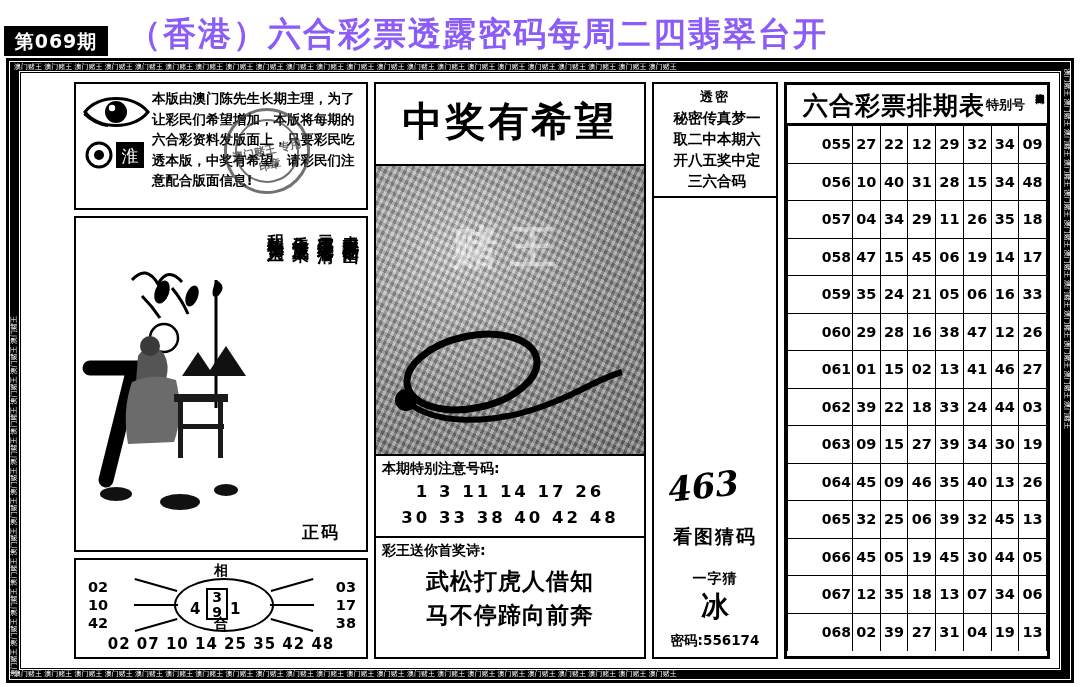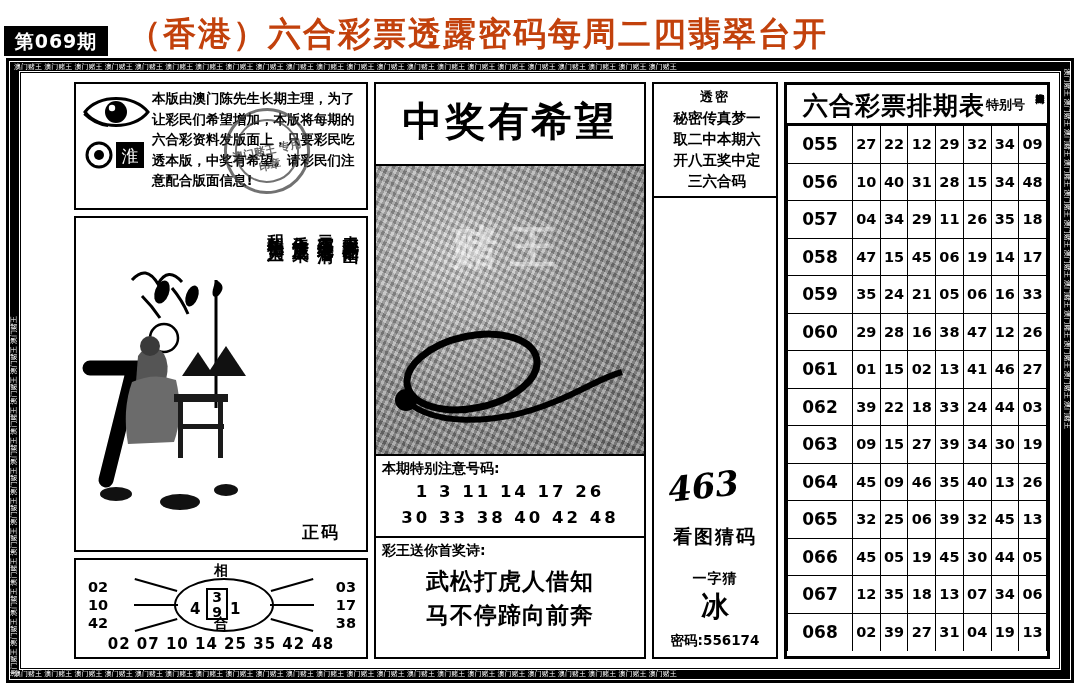--- a/index.html
+++ b/index.html
@@ -22,21 +22,21 @@
     background:#000; color:#fff;
     font-family:"DejaVu Sans", sans-serif;
     font-size:19px; font-weight:bold; line-height:30px; text-align:center;
     letter-spacing:1px;
   }
   .headline {
     position:absolute; left:128px; top:12px; width:930px; height:44px;
     font-family:"DejaVu Sans", sans-serif;
     font-size:33px; font-weight:bold; line-height:44px;
     letter-spacing:2px; white-space:nowrap;
-    color:#c2410c;
+    color:#8b5cf6;
   }
 
   
   .frame-outer {
     position:absolute; left:6px; top:58px; width:1068px; height:625px;
     border:3px solid #000;
   }
   .frame-patt {
     position:absolute; left:10px; top:62px; width:1060px; height:617px;
     border:9px solid #000;
@@ -274,21 +274,21 @@
     width:100%; border-collapse:collapse;
   }
   table.sched td {
     border:1px solid #000;
     height:37.5px;
     text-align:center; vertical-align:middle;
     font-size:14.5px; font-weight:bold;
     font-family:"DejaVu Sans", sans-serif;
   }
   table.sched td.idx {
-    width:65px; font-size:17px;
+    width:65px; font-size:14px;text-align:right;
   }
   table.sched tr:last-child td { border-bottom:none; }
 </style>
 </head>
 <body>
 
 <div class="page">
 
   <div class="top-band">
     <div class="issue-badge">第069期</div>

